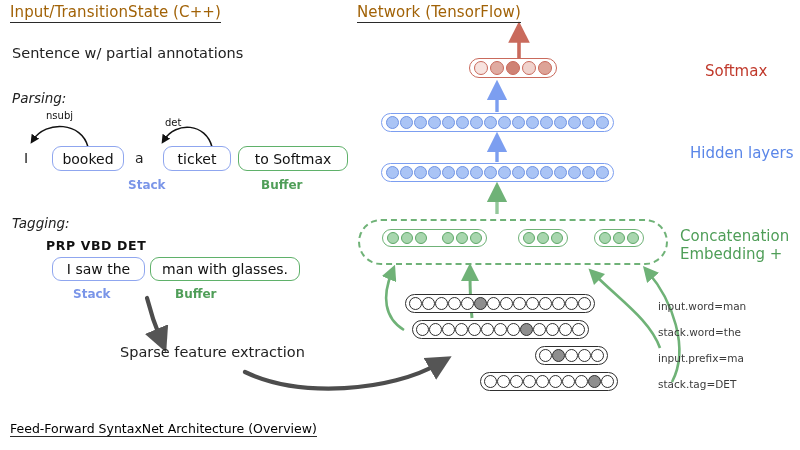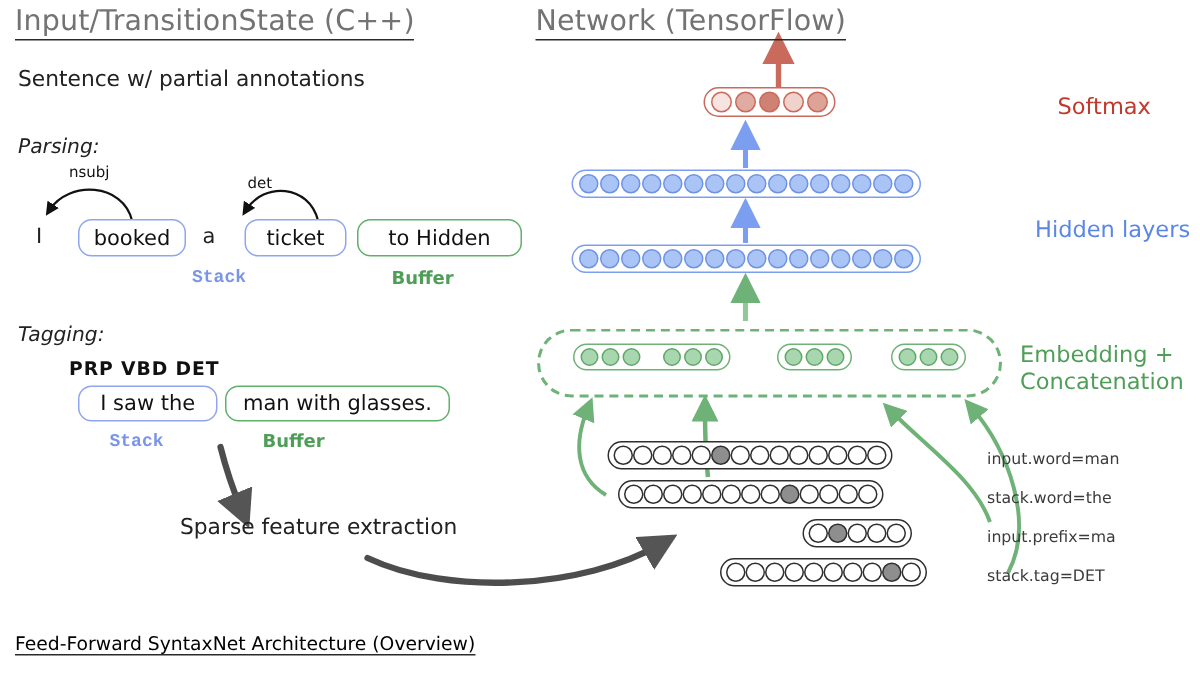--- a/index.html
+++ b/index.html
@@ -16,22 +16,22 @@
     position: relative;
     width: 800px;
     height: 450px;
     overflow: hidden;
     background: #ffffff;
   }
   .abs { position: absolute; }
 
   
   .section-title {
-    font-size: 19px;
-    color: #737373;
+    font-size: 15px;
+    color: #a16207;
     letter-spacing: 0.1px;
     white-space: nowrap;
     border-bottom: 1.6px solid #2a2a2a;
     padding-bottom: 1px;
     line-height: 1.05;
   }
   .caption {
     font-size: 12.5px;
     color: #000000;
     white-space: nowrap;
@@ -78,21 +78,21 @@
   .feat-label {
     font-size: 10.5px;
     color: #3b3b3b;
     white-space: nowrap;
   }
   .stackbuf {
     font-size: 12px;
     font-weight: bold;
     white-space: nowrap;
   }
-  .stackbuf.blue  { color: #7a95e8; font-family: Liberation Mono, monospace; }
+  .stackbuf.blue  { color: #7a95e8; }
   .stackbuf.green { color: #4f9e58; }
 
   
   .token-box {
     box-sizing: border-box;
     border-radius: 9px;
     display: flex;
     align-items: center;
     justify-content: center;
     font-size: 14px;
@@ -259,21 +259,21 @@
     <span>booked</span>
   </div>
 
   <div class="abs plain-text" style="left:135px; top:150px;">a</div>
 
   <div class="abs token-box blue" style="left:163px; top:146px; width:68px; height:25px;">
     <span>ticket</span>
   </div>
 
   <div class="abs token-box green" style="left:238px; top:146px; width:110px; height:25px;">
-    <span>to   Hidden</span>
+    <span>to   Softmax</span>
   </div>
 
   <div class="abs stackbuf blue" style="left:128px; top:178px;">Stack</div>
   <div class="abs stackbuf green" style="left:261px; top:178px;">Buffer</div>
 
   <div class="abs italic-label" style="left:12px; top:215px;">Tagging:</div>
 
   <div class="abs tagseq" style="left:46px; top:238px;">PRP VBD DET</div>
 
   <div class="abs token-box green" style="left:150px; top:257px; width:150px; height:24px;">
@@ -357,22 +357,22 @@
       <span class="dot embed-dot"></span>
       <span class="dot embed-dot"></span>
     </div>
   <div class="abs neuron-row embed-row" id="embed-row-2" style="left:594px; top:229px;">
       <span class="dot embed-dot"></span>
       <span class="dot embed-dot"></span>
       <span class="dot embed-dot"></span>
     </div>
 
   <div class="abs side-label embed" style="left:680px; top:228px;">
+    <div>Concatenation</div>
     <div>Embedding +</div>
-    <div>Concatenation</div>
   </div>
 
   <div class="abs neuron-row sparse-row" id="sparse-row-0" style="left:405px; top:294px;">
       <span class="dot sparse-dot"></span>
       <span class="dot sparse-dot"></span>
       <span class="dot sparse-dot"></span>
       <span class="dot sparse-dot"></span>
       <span class="dot sparse-dot"></span>
       <span class="dot sparse-dot on"></span>
       <span class="dot sparse-dot"></span>

